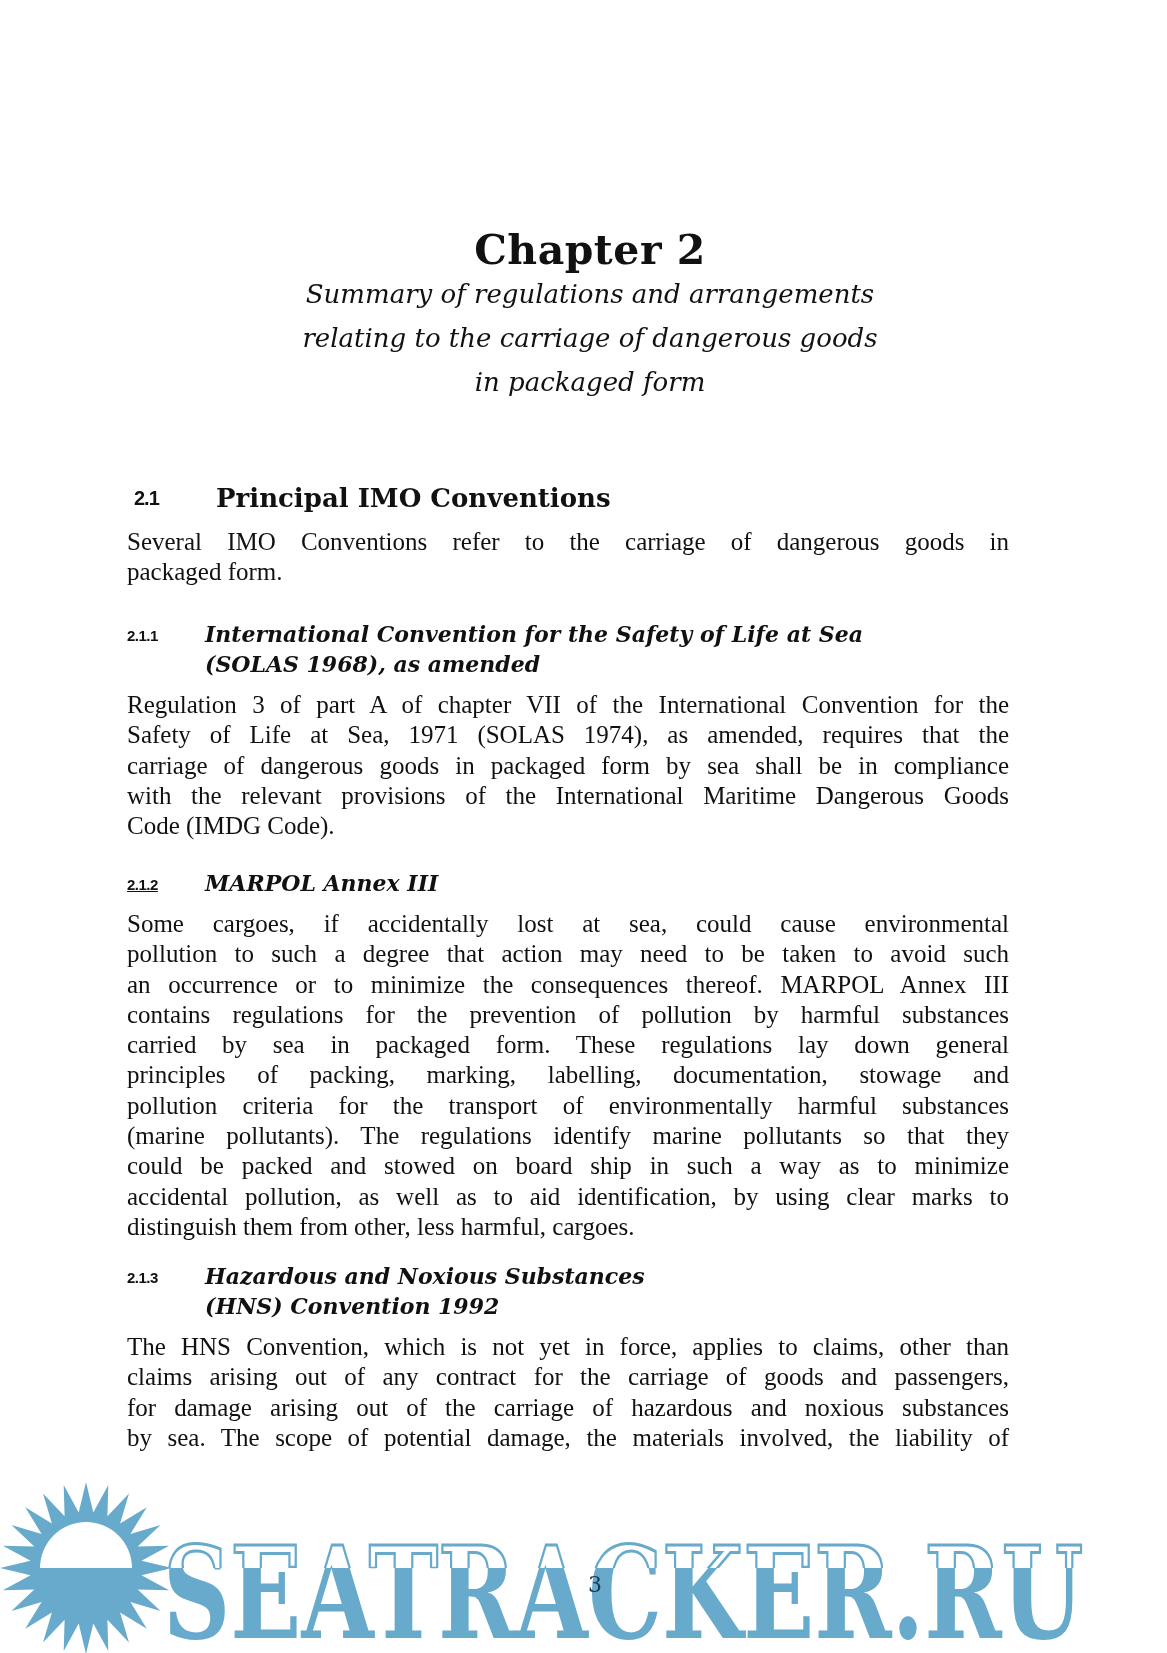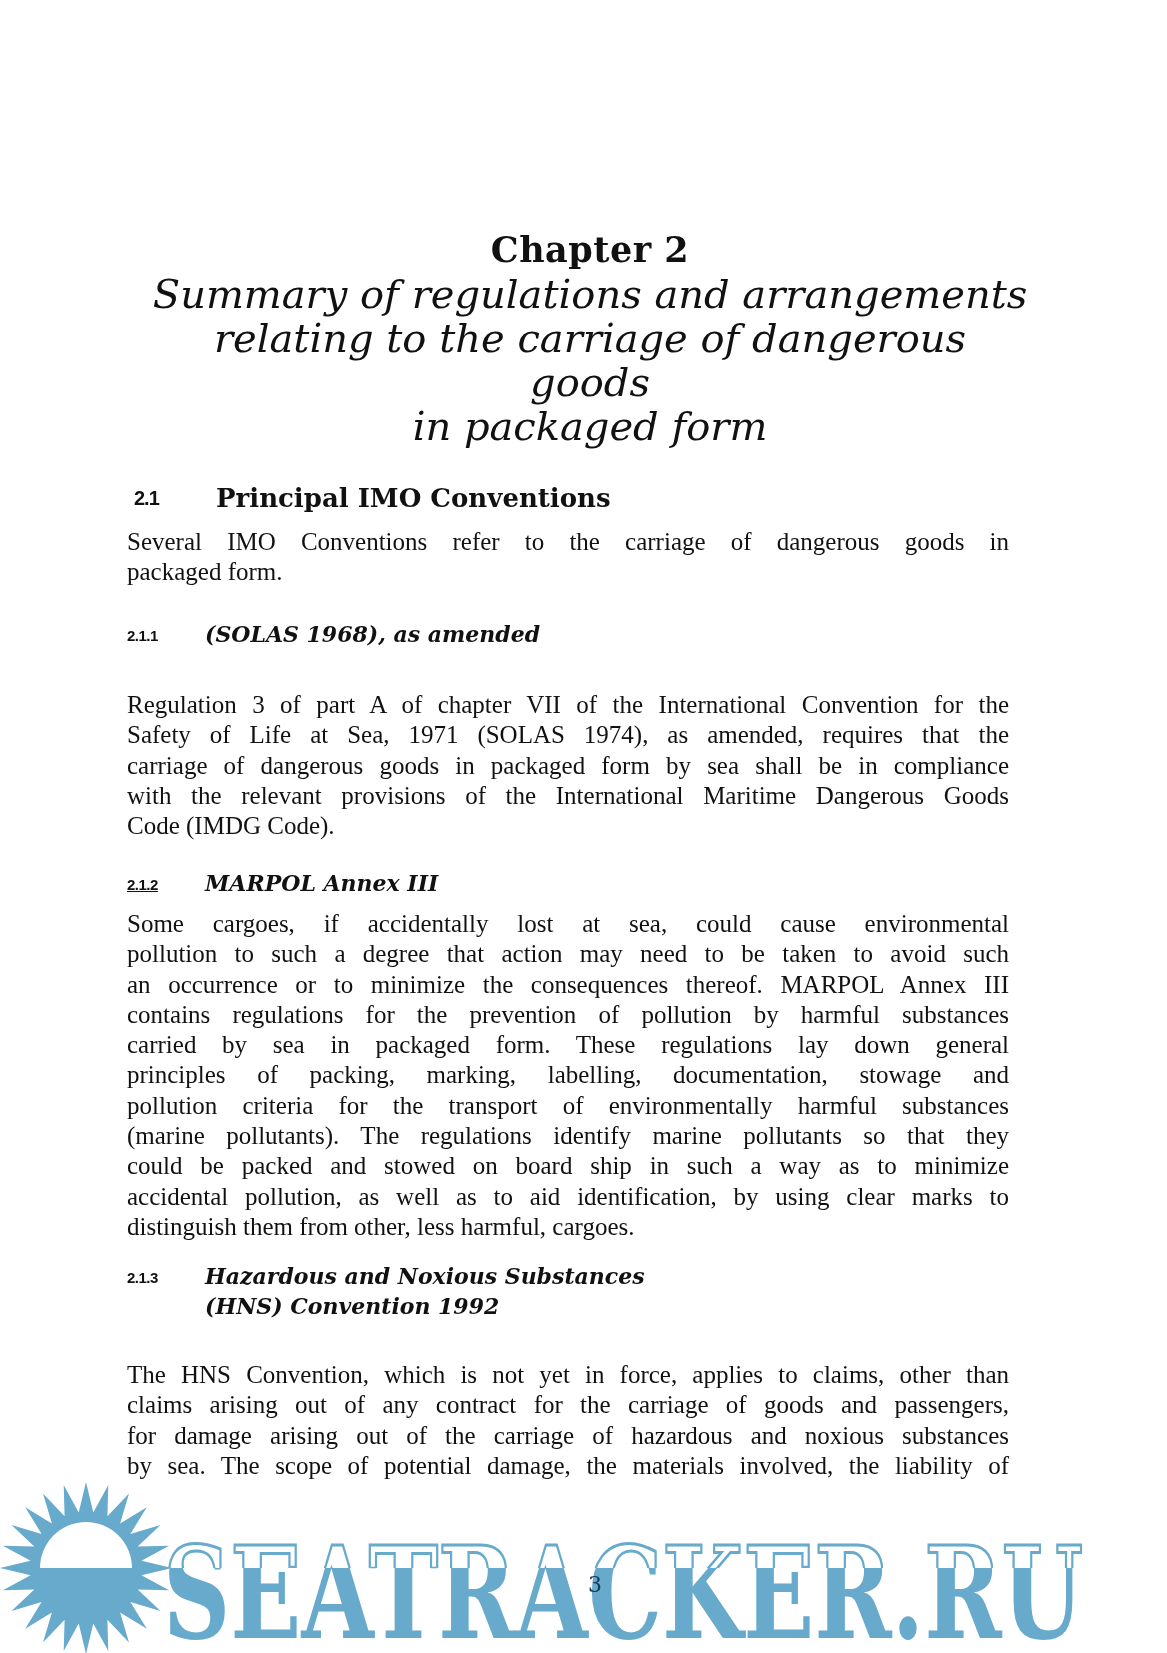--- a/index.html
+++ b/index.html
@@ -1,21 +1,21 @@
 <!DOCTYPE html>
 <html><head>
 <meta charset="utf-8">
 <style>
   html, body { margin: 0; padding: 0; background: #ffffff; }
   body { width: 1167px; height: 1653px; position: relative; overflow: hidden; color: #111; }
   .page { position: absolute; left: 0; top: 0; width: 1167px; height: 1653px; }
 
   .chapter-head { position: absolute; left: 150px; width: 880px; top: 228px; text-align: center; font-family: "DejaVu Serif", serif; }
-  .chapter-num { font-weight: bold; font-size: 35px; line-height: 44px; letter-spacing: 0.5px; text-align: center; }
-  .chapter-title { font-style: italic; font-size: 40px; line-height: 44px; }
+  .chapter-num { font-weight: bold; font-size: 41px; line-height: 44px; letter-spacing: 0.5px; text-align: center; }
+  .chapter-title { font-style: italic; font-size: 26px; line-height: 44px; }
 
   .block { position: absolute; left: 134px; width: 930px; font-family: "DejaVu Serif", serif; }
   .h2 { font-size: 26px; line-height: 34px; font-weight: bold; display: flex; }
   .h2 .num { font-family: "Liberation Sans", sans-serif; font-weight: bold; width: 82px; font-size: 20px; letter-spacing: -1px; }
   .h3 { font-size: 22px; line-height: 30px; display: flex; font-weight: bold; }
   .h3 .num { font-family: "Liberation Sans", sans-serif; width: 82px; font-size: 15px; letter-spacing: -0.5px; padding-top: 2px; }
   .h3 .title { font-style: italic; }
   .h3 .title span { display: block; }
   p.body { margin: 0; font-size: 22.5px; line-height: 30.3px; text-align: justify; text-align-last: left; font-family: "Liberation Serif", serif; font-size: 25px; }
   p.body span.line { display: block; text-align: justify; text-align-last: justify; }
@@ -48,20 +48,21 @@
     <p class="body">
       <span class="line">Several IMO Conventions refer to the carriage of dangerous goods in</span>
       <span class="line last">packaged form.</span>
     </p>
   </div>
 
   <div class="block" style="top:619px; left:127px;">
     <div class="h3">
       <span class="num" style="width:78px;">2.1.1</span>
       <span class="title">
+        <span>International Convention for the Safety of Life at Sea</span>
         <span>(SOLAS 1968), as amended</span>
       </span>
     </div>
   </div>
   <div class="block" style="top:690px; left:127px; width:882px;">
     <p class="body">
       <span class="line">Regulation 3 of part A of chapter VII of the International Convention for the</span>
       <span class="line">Safety of Life at Sea, 1971 (SOLAS 1974), as amended, requires that the</span>
       <span class="line">carriage of dangerous goods in packaged form by sea shall be in compliance</span>
       <span class="line">with the relevant provisions of the International Maritime Dangerous Goods</span>
@@ -95,21 +96,21 @@
 
   <div class="block" style="top:1261px; left:127px;">
     <div class="h3">
       <span class="num" style="width:78px;">2.1.3</span>
       <span class="title">
         <span>Hazardous and Noxious Substances</span>
         <span>(HNS) Convention 1992</span>
       </span>
     </div>
   </div>
-  <div class="block" style="top:1332px; left:127px; width:882px;margin-top:28px;">
+  <div class="block" style="top:1332px; left:127px; width:882px;">
     <p class="body">
       <span class="line">The HNS Convention, which is not yet in force, applies to claims, other than</span>
       <span class="line">claims arising out of any contract for the carriage of goods and passengers,</span>
       <span class="line">for damage arising out of the carriage of hazardous and noxious substances</span>
       <span class="line">by sea. The scope of potential damage, the materials involved, the liability of</span>
     </p>
   </div>
 
   <svg class="watermark" viewBox="0 0 1167 173" width="1167" height="173">
     <defs>

